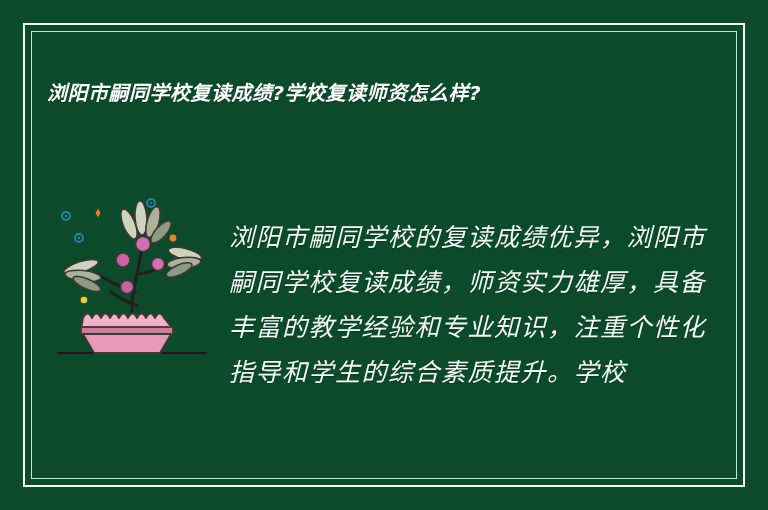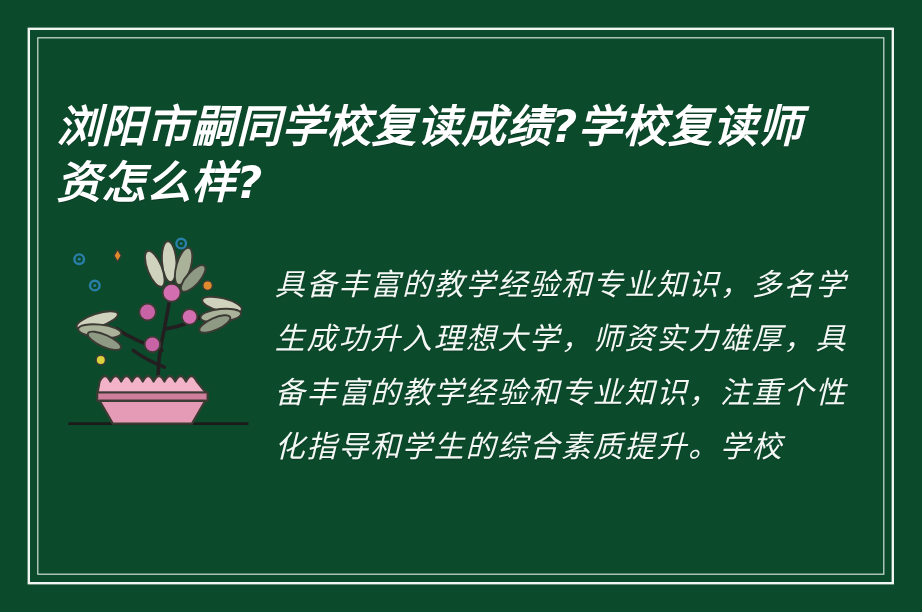--- a/index.html
+++ b/index.html
@@ -43,21 +43,21 @@
     pointer-events: none;
   }
 
   
   .headline {
     position: absolute;
     left: 47px;
     top: 57px;
     width: 640px;
     color: #ffffff;
-    font-size: 37px;
+    font-size: 20px;
     font-weight: 700;
     font-style: italic;
     line-height: 47px;
     letter-spacing: 0.5px;
     white-space: pre-wrap;
     font-family: "DejaVu Sans", "Liberation Sans", sans-serif;
     text-shadow: 0 1px 0 rgba(0,0,0,0.25);
   }
 
   
@@ -167,16 +167,16 @@
                    q4.5 -9 9 0 q4.5 -9 9 0 q4.5 -9 9 0 q4.5 -9 9 0
                    q4.5 -9 9 0 q4.5 -9 9 0 q4.5 -9 9 0 q4.5 -9 9 0
                    q4.5 -9 9 0
                    L126 135 L34 135 Z" fill="#f2b3c8" stroke="#3b3b34" stroke-width="1.8" stroke-linejoin="round"></path>
           <rect x="34" y="133" width="92" height="7" fill="#cf7f9c" stroke="#3b3b34" stroke-width="1.8"></rect>
           <path d="M36 140 L124 140 L113 159 L47 159 Z" fill="#e59bb5" stroke="#3b3b34" stroke-width="1.8" stroke-linejoin="round"></path>
         </g>
       </svg>
     </div>
 
-    <p class="body-text">具备丰富的教学经验和专业知识，多名学生成功升入理想大学，师资实力雄厚，具备丰富的教学经验和专业知识，注重个性化指导和学生的综合素质提升。学校</p>
+    <p class="body-text">浏阳市嗣同学校的复读成绩优异，浏阳市嗣同学校复读成绩，师资实力雄厚，具备丰富的教学经验和专业知识，注重个性化指导和学生的综合素质提升。学校</p>
 
   </div>
 </div>
 
 </body></html>

